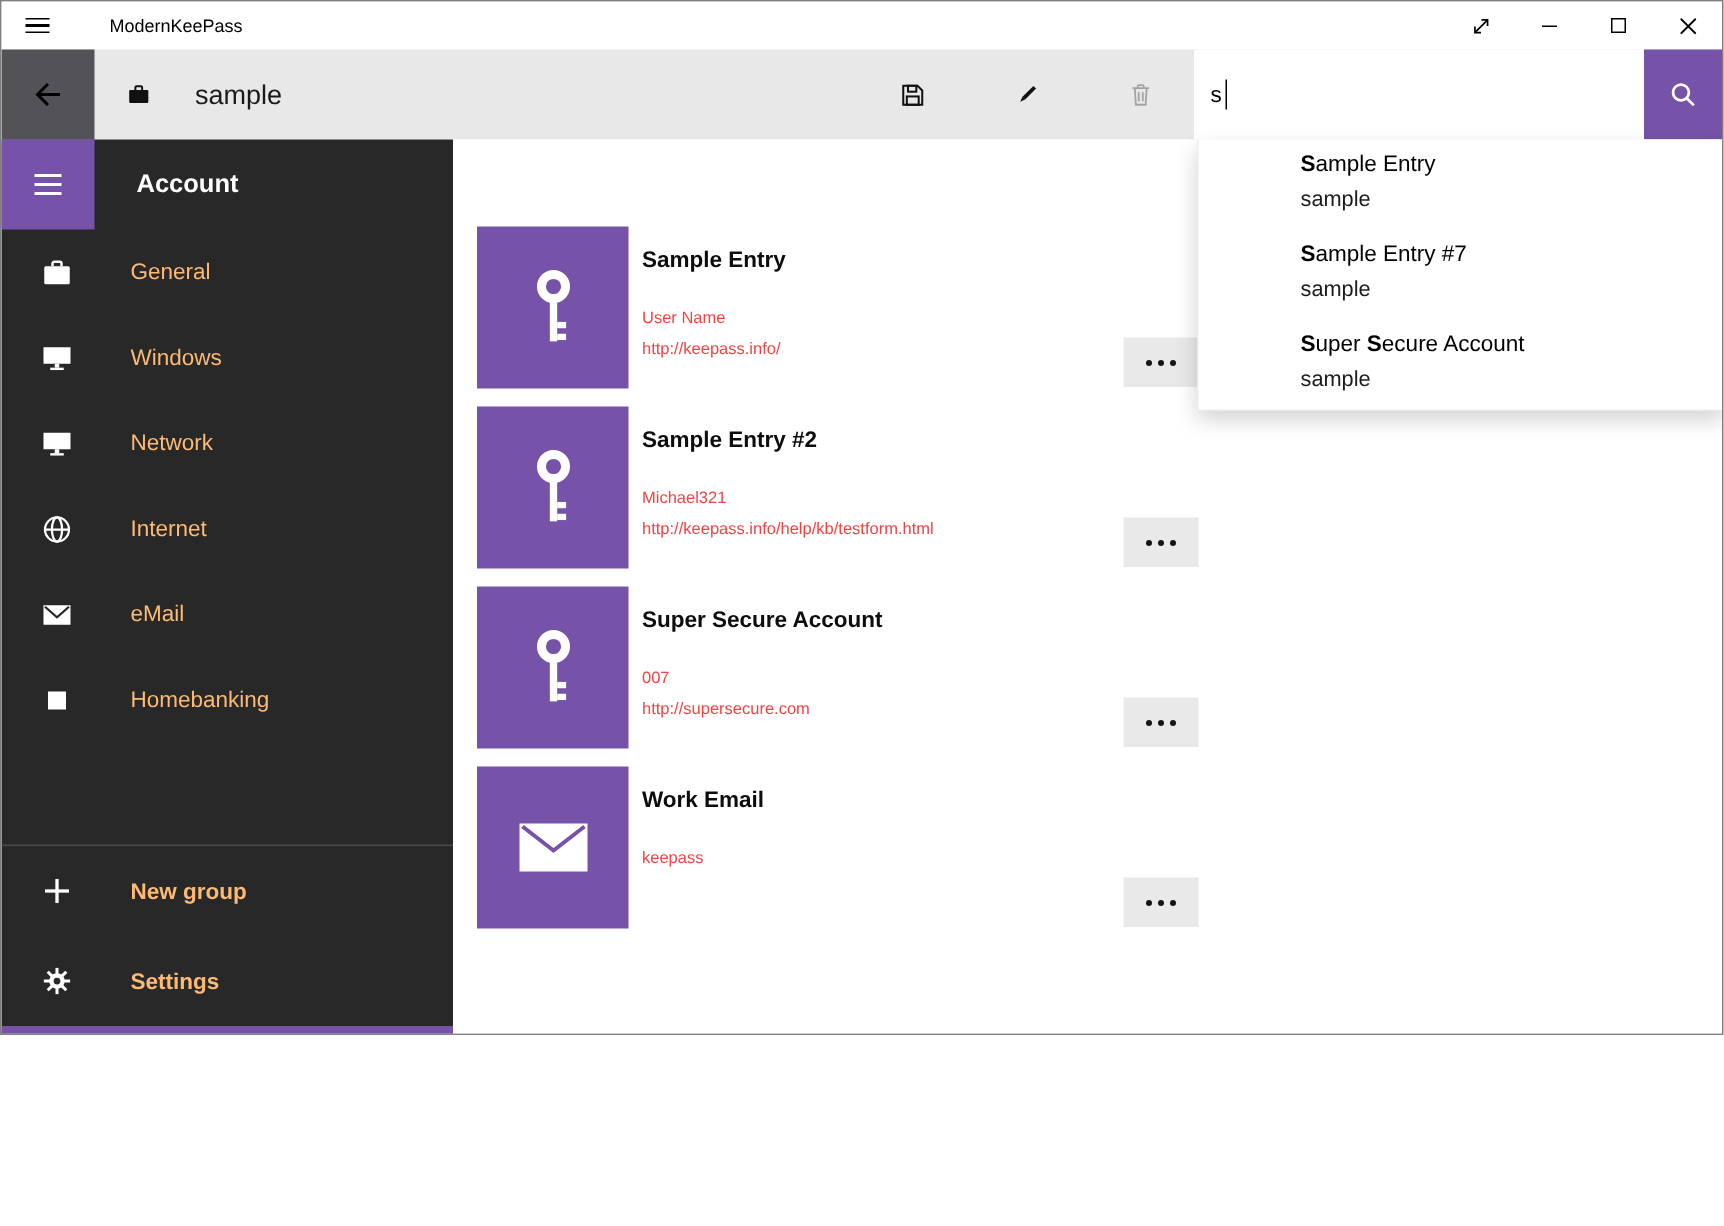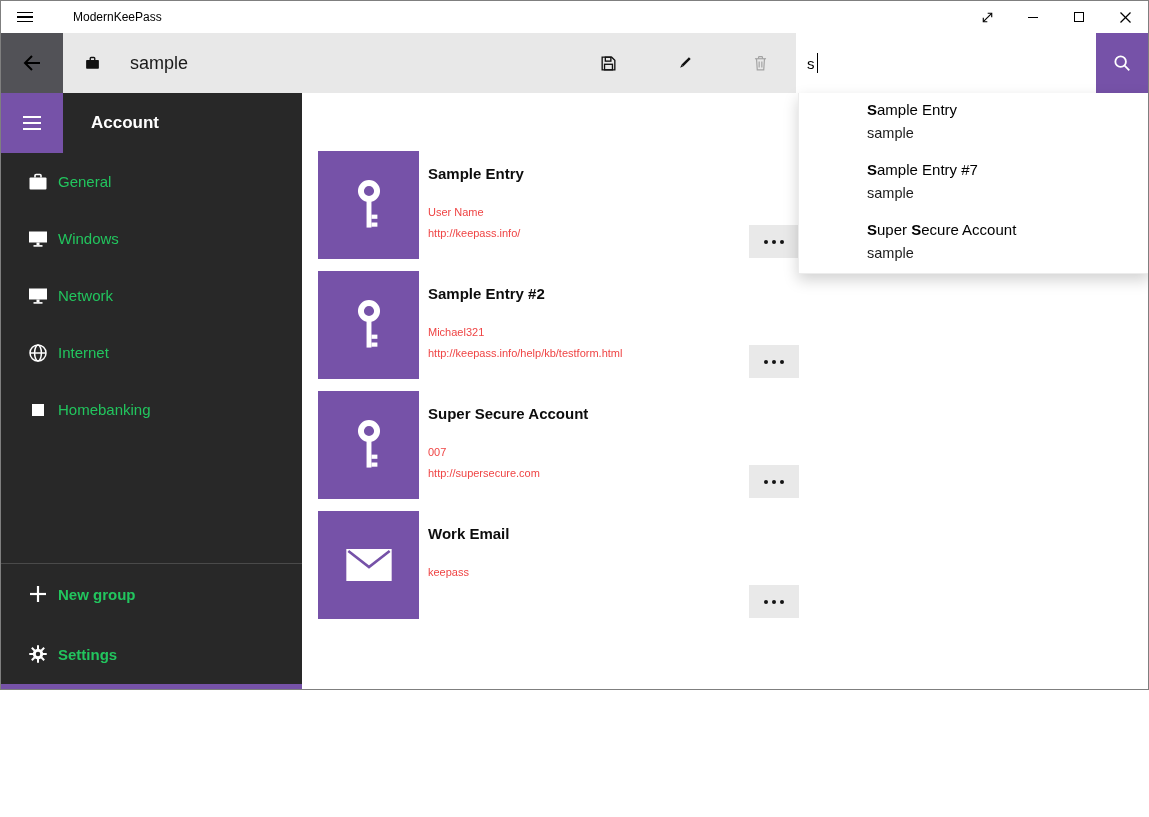--- a/index.html
+++ b/index.html
@@ -46,21 +46,21 @@
   .sidebar-top { display:flex; align-items:center; height:60px; }
   .nav-toggle { width:62px; height:60px; background:var(--accent,#7652a8); border:none;
                 display:flex; align-items:center; justify-content:center; cursor:pointer; }
   .hamburger.big { width:18px; gap:4px; }
   .hamburger.big i { height:2px; background:#fff; }
   .sidebar-heading { margin-left:28px; font-size:17px; font-weight:700; color:#fff; }
 
   .group-list { margin-top:0; }
   .side-item { height:57px; display:flex; align-items:center; cursor:pointer; }
   .g-icon { width:26px; height:26px; margin-left:24px; display:flex; align-items:center; justify-content:center; }
-  .side-label { margin-left:7px; font-size:15px; color:#22c55e; }
+  .side-label { margin-left:36px; font-size:15px; color:#fdba74; }
 
   .sidebar-footer { position:absolute; bottom:5px; left:0; right:0; border-top:1px solid #4a4a4a; }
   .sidebar-footer .side-item { height:60px; }
   .sidebar-footer .side-label { font-weight:700; }
   .accent-strip { position:absolute; bottom:0; left:0; width:100%; height:5px; background:var(--accent,#7652a8); }
 
   
   .main { position:absolute; top:92px; left:301px; right:0; bottom:0; background:#fff; }
   .entry-list { position:absolute; left:16px; top:58px; width:481px; }
   .entry-row { position:relative; height:108px; margin-bottom:12px; cursor:pointer; }
@@ -237,20 +237,29 @@
           <svg width="20" height="20" viewBox="0 0 20 20" fill="none" stroke="#fff" stroke-width="1.5">
             <circle cx="10" cy="10" r="8"></circle>
             <ellipse cx="10" cy="10" rx="3.4" ry="8"></ellipse>
             <line x1="2" y1="10" x2="18" y2="10"></line>
           </svg>
         </span>
         <span class="side-label">Internet</span>
       </div>
       <div class="side-item">
         <span class="g-icon">
+          <svg width="20" height="16" viewBox="0 0 20 16">
+            <rect x="1" y="1.5" width="18" height="13" fill="#fff"></rect>
+            <path d="M2 2.5 L10 9.5 L18 2.5" fill="none" stroke="#282828" stroke-width="1.5"></path>
+          </svg>
+        </span>
+        <span class="side-label">eMail</span>
+      </div>
+      <div class="side-item">
+        <span class="g-icon">
           <svg width="14" height="14" viewBox="0 0 14 14">
               <rect x="1" y="1" width="12" height="12" fill="#fff"></rect>
             </svg>
         </span>
         <span class="side-label">Homebanking</span>
       </div>
     </div>
 
     <div class="sidebar-footer">
       <div class="side-item">

